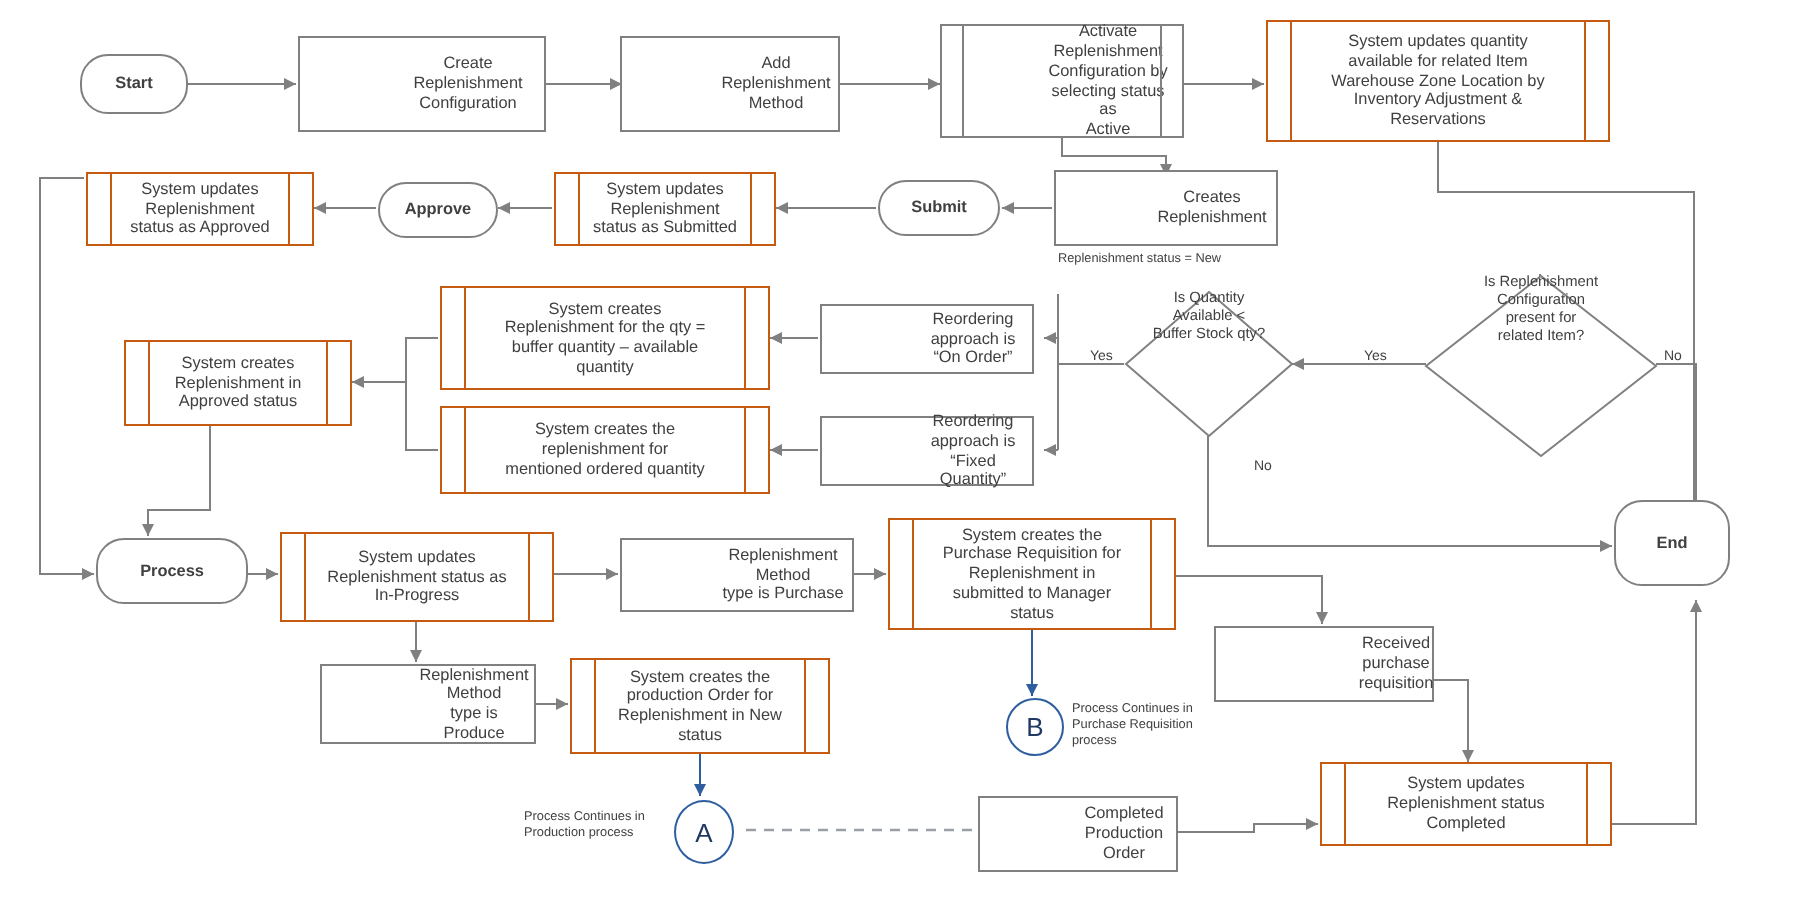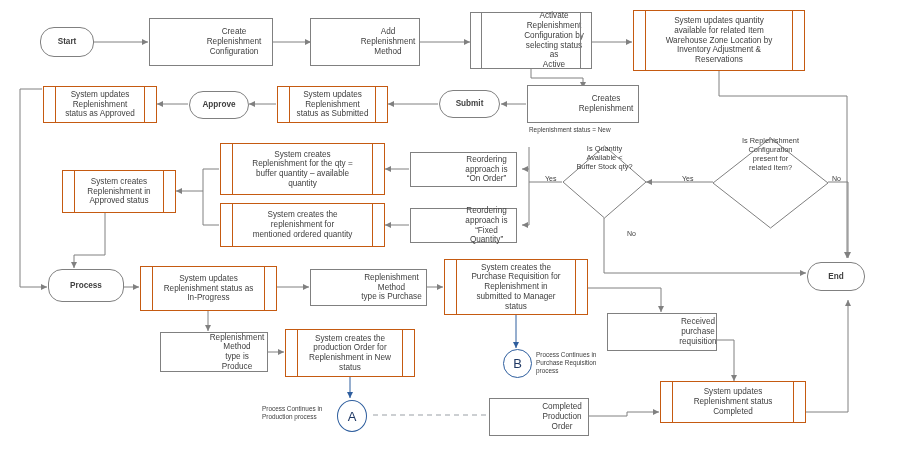--- a/index.html
+++ b/index.html
@@ -213,21 +213,21 @@
 Configuration
 present for
 related Item?</span>
   </div>
 
   <div class="lbl" style="left:545px;top:175px;">Yes</div>
   <div class="lbl" style="left:682px;top:175px;">Yes</div>
   <div class="lbl" style="left:627px;top:230px;">No</div>
   <div class="lbl" style="left:832px;top:175px;">No</div>
 
-  <div class="node term" style="left:807px;top:262px;width:58px;height:29px;">
+  <div class="node term" style="left:807px;top:250px;width:58px;height:43px;">
     <span class="txt">End</span>
   </div>
 
   <div class="node term" style="left:48px;top:269px;width:76px;height:33px;">
     <span class="txt">Process</span>
   </div>
 
   <div class="node pred" style="left:140px;top:266px;width:137px;height:45px;">
     <span class="txt" style="white-space:pre-line;">System updates
 Replenishment status as

